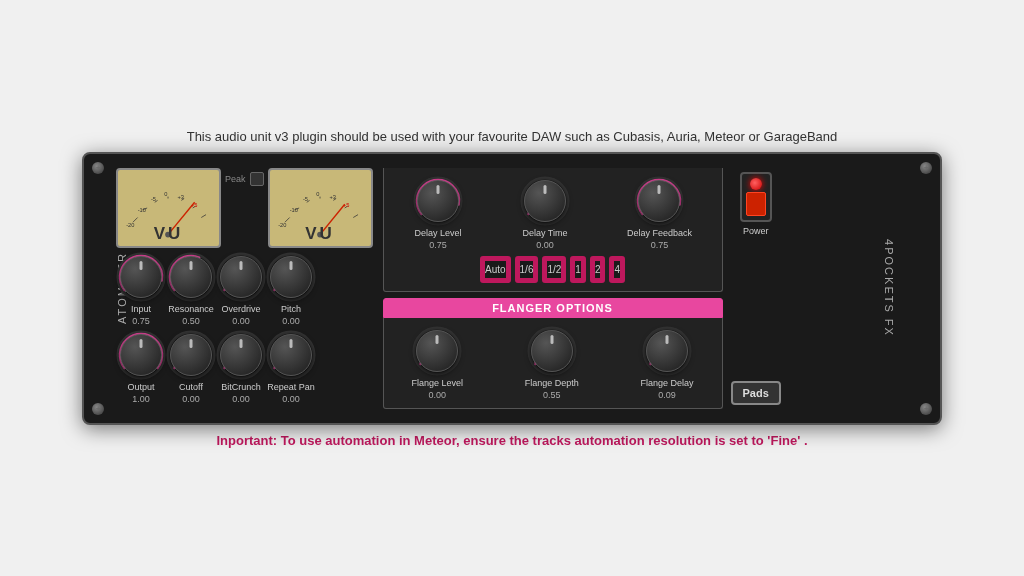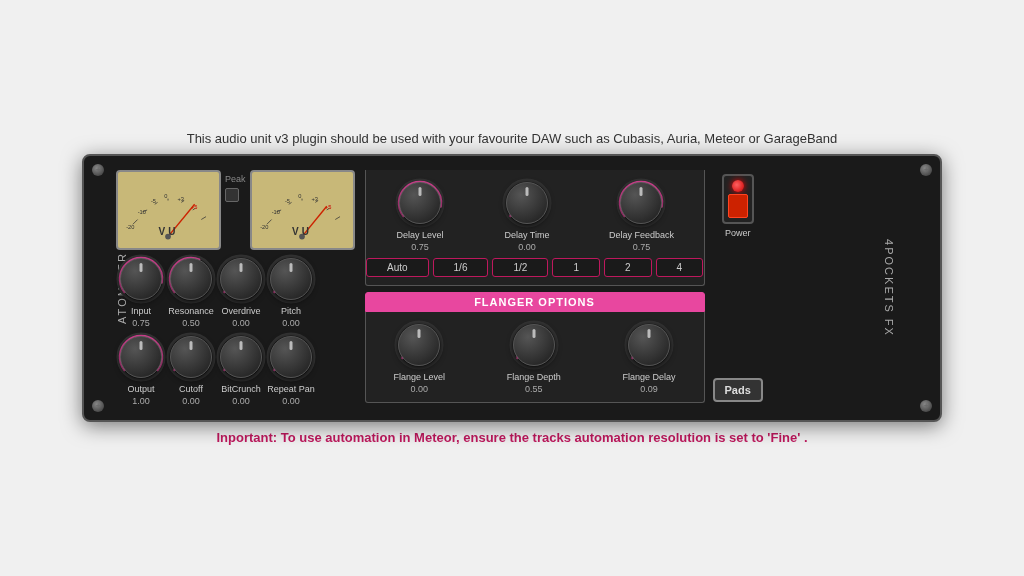--- a/index.html
+++ b/index.html
@@ -110,32 +110,33 @@
       position: relative;
       overflow: hidden;
       display: flex;
       flex-direction: column;
       align-items: center;
       justify-content: flex-end;
       padding-bottom: 4px;
     }
 
     .vu-label {
-      font-size: 10px;
+      font-size: 17px;
       font-weight: bold;
       color: #333;
       letter-spacing: 3px;
       position: absolute;
-      bottom: 11px;
+      bottom: 2px;
     }
 
     
     .peak-indicator {
       display: flex;
-      flex-direction: column;
+      flex-direction: row;
+      align-items: center;
       gap: 4px;
       padding-top: 4px;
     }
     .peak-label {
       font-size: 9px;
       color: #888;
     }
     .peak-light {
       width: 14px;
       height: 14px;
@@ -215,25 +216,25 @@
     
     .time-buttons-row {
       display: flex;
       gap: 4px;
       margin-top: 6px;
       justify-content: center;
     }
 
     .time-btn {
       background: #1a1a1a;
-      border: 1px solid #be185d;
+      border: 5px solid #be185d;
       border-radius: 3px;
       color: #ccc;
       font-size: 10px;
-      padding: 3px 20px;
+      padding: 3px 0;
       cursor: pointer;
       font-family: inherit;
     }
 
     
     .power-section {
       display: flex;
       flex-direction: column;
       align-items: center;
       gap: 4px;

